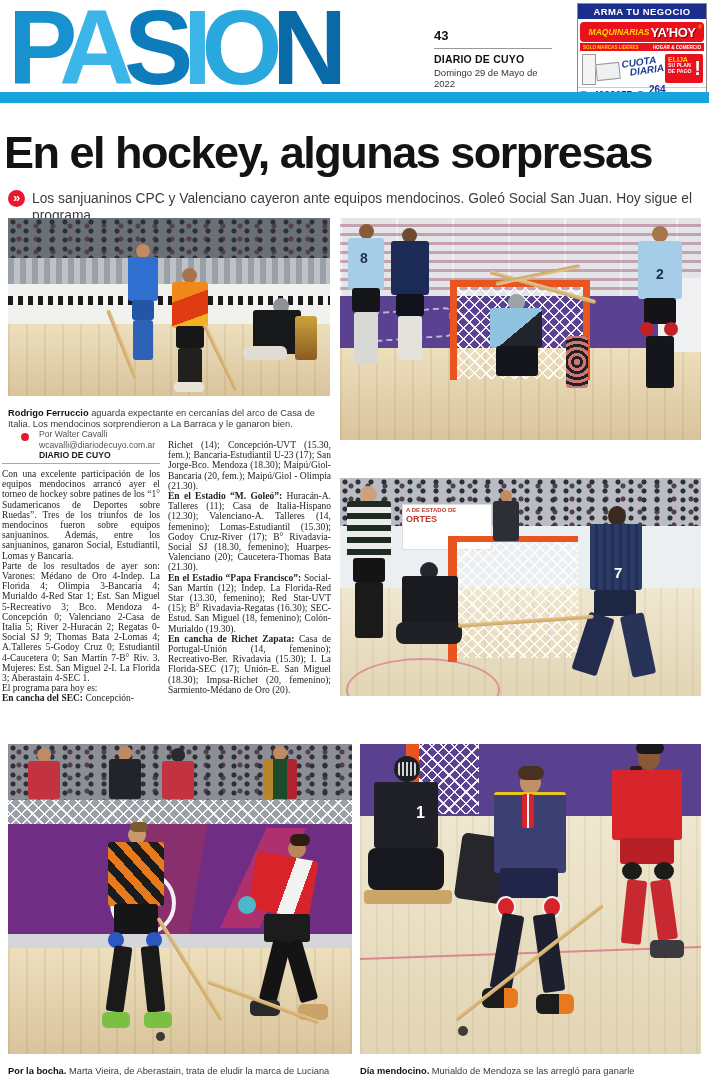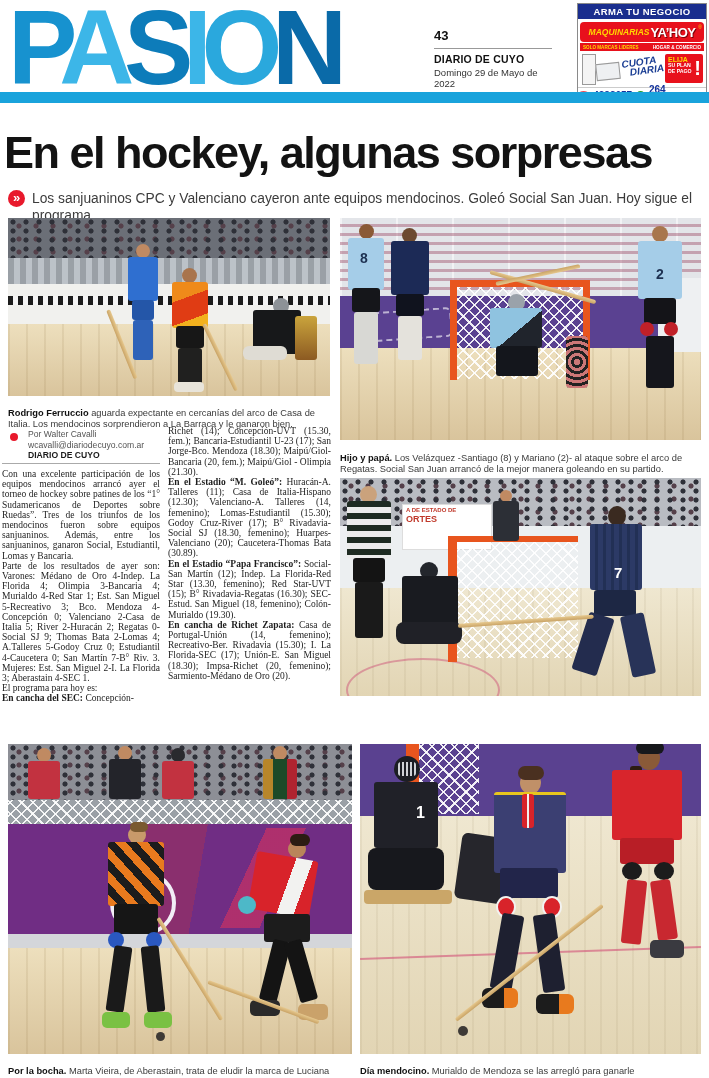--- a/index.html
+++ b/index.html
@@ -72,21 +72,21 @@
   .fig i{position:absolute;display:block;border-radius:3px;}
   .f-head{border-radius:50% !important;background:#c08a62;}
   .f-num{position:absolute;color:#fff;font-weight:bold;font-family:"Liberation Sans",sans-serif;}
   .stick{position:absolute;height:4px;background:linear-gradient(#e6c88e,#c9a365);border-radius:2px;
       transform-origin:left center;}
   .ball{position:absolute;border-radius:50%;background:#3e3a36;}
   .goalpost{background:#e8551e;}
   
   .cap{position:absolute;font-size:9.3px;line-height:11px;color:#3a3a3a;}
   .cap b{color:#111;}
-  .byline{position:absolute;left:8px;top:429px;width:158px;}
+  .byline{position:absolute;left:19px;top:429px;width:158px;}
   .byline .dot{position:absolute;left:2px;top:4px;width:8px;height:8px;border-radius:50%;background:#e8192c;}
   .byline .bl{margin-left:20px;font-size:8.6px;color:#555;line-height:10.5px;}
   .byline .org{font-weight:bold;color:#1a1a1a;}
   .byrule{position:absolute;left:2px;top:463px;width:158px;height:1px;background:#aaa;}
   .col{position:absolute;font-family:"Liberation Serif",serif;font-size:9.5px;line-height:10.2px;
       text-align:justify;color:#1d1d1d;overflow:hidden;}
   .col p{margin:0;}
   .col b{font-family:"Liberation Serif",serif;}
   .sign{background:#fff;border:1px solid #ddd;color:#c0392b;font-weight:bold;text-align:left;
       padding:2px 3px;font-size:6px;line-height:7px;}
@@ -214,42 +214,39 @@
       <i style="left:4px;top:15px;width:44px;height:58px;background:#a5cde8;"></i>
       <b class="f-num" style="left:22px;top:40px;color:#1d3050;font-size:14px;">2</b>
       <i style="left:10px;top:72px;width:32px;height:26px;background:#141418;"></i>
       <i style="left:6px;top:96px;width:14px;height:14px;background:#c02028;border-radius:50% !important;"></i>
       <i style="left:30px;top:96px;width:14px;height:14px;background:#c02028;border-radius:50% !important;"></i>
       <i style="left:12px;top:110px;width:28px;height:52px;background:#15161c;"></i>
     </div>
     <span class="stick" style="left:150px;top:52px;width:110px;transform:rotate(16deg);"></span>
     <span class="stick" style="left:240px;top:46px;width:86px;transform:rotate(168deg);"></span>
   </div>
-  <p class="cap" style="left:340px;top:444px;width:361px;">
-    <b>Hijo y papá.</b><span> Los Velázquez -Santiago (8) y Mariano (2)- al ataque sobre el arco de Regatas. Social San Juan arrancó de la mejor manera goleando en su partido.</span>
-  </p>
 
   <div class="byline">
     <span class="dot"></span>
     <div class="bl">Por Walter Cavalli</div>
     <div class="bl">wcavalli@diariodecuyo.com.ar</div>
     <div class="bl org">DIARIO DE CUYO</div>
   </div>
   <div class="byrule"></div>
 
   <div class="col" style="left:2px;top:469px;width:158px;height:262px;">
     <p><b></b><span>Con una excelente participación de los equipos mendocinos arrancó ayer el torneo de hockey sobre patines de los “1° Sudamericanos de Deportes sobre Ruedas”. Tres de los triunfos de los mendocinos fueron sobre equipos sanjuaninos. Además, entre los sanjuaninos, ganaron Social, Estudiantil, Lomas y Bancaria.</span></p>
     <p><b></b><span>Parte de los resultados de ayer son: Varones: Médano de Oro 4-Indep. La Florida 4; Olimpia 3-Bancaria 4; Murialdo 4-Red Star 1; Est. San Miguel 5-Recreativo 3; Bco. Mendoza 4-Concepción 0; Valenciano 2-Casa de Italia 5; River 2-Huracán 2; Regatas 0-Social SJ 9; Thomas Bata 2-Lomas 4; A.Talleres 5-Godoy Cruz 0; Estudiantil 4-Caucetera 0; San Martín 7-B° Riv. 3. Mujeres: Est. San Miguel 2-I. La Florida 3; Aberastain 4-SEC 1.</span></p>
     <p><b></b><span>El programa para hoy es:</span></p>
     <p><b>En cancha del SEC:</b><span> Concepción-</span></p>
   </div>
 
-  <div class="col" style="left:168px;top:426px;width:163px;height:300px;">
+  <div class="col" style="left:168px;top:440px;width:163px;height:300px;">
     <p><b></b><span>Richet (14); Concepción-UVT (15.30, fem.); Bancaria-Estudiantil U-23 (17); San Jorge-Bco. Mendoza (18.30); Maipú/Giol-Bancaria (20, fem.); Maipú/Giol - Olimpia (21.30).</span></p>
-    <p><b>En el Estadio “M. Goleó”:</b><span> Huracán-A. Talleres (11); Casa de Italia-Hispano (12.30); Valenciano-A. Talleres (14, femenino); Lomas-Estudiantil (15.30); Godoy Cruz-River (17); B° Rivadavia-Social SJ (18.30, femenino); Huarpes-Valenciano (20); Caucetera-Thomas Bata (30.89).</span></p>
+    <p><b>En el Estadio “M. Goleó”:</b><span> Huracán-A. Talleres (11); Casa de Italia-Hispano (12.30); Valenciano-A. Talleres (14, femenino); Lomas-Estudiantil (15.30); Godoy Cruz-River (17); B° Rivadavia-Social SJ (18.30, femenino); Huarpes-Valenciano (20); Caucetera-Thomas Bata (21.30).</span></p>
     <p><b>En el Estadio “Papa Francisco”:</b><span> Social-San Martín (12); Indep. La Florida-Red Star (13.30, femenino); Red Star-UVT (15); B° Rivadavia-Regatas (16.30); SEC-Estud. San Miguel (18, femenino); Colón-Murialdo (19.30).</span></p>
     <p><b>En cancha de Richet Zapata:</b><span> Casa de Portugal-Unión (14, femenino); Recreativo-Ber. Rivadavia (15.30); I. La Florida-SEC (17); Unión-E. San Miguel (18.30); Impsa-Richet (20, femenino); Sarmiento-Médano de Oro (20).</span></p>
   </div>
 
   <div class="photo" style="left:340px;top:478px;width:361px;height:218px;">
     <div class="ly crowd" style="left:0;top:0;width:361px;height:48px;background-color:#b9bcc2;"></div>
     <div class="ly" style="left:0;top:48px;width:361px;height:62px;background:#eceff1;"></div>
     <div class="ly sign" style="left:62px;top:26px;width:82px;height:40px;">
       <div>A DE ESTADO DE</div>
       <div style="font-size:9px;line-height:10px;">ORTES</div>

